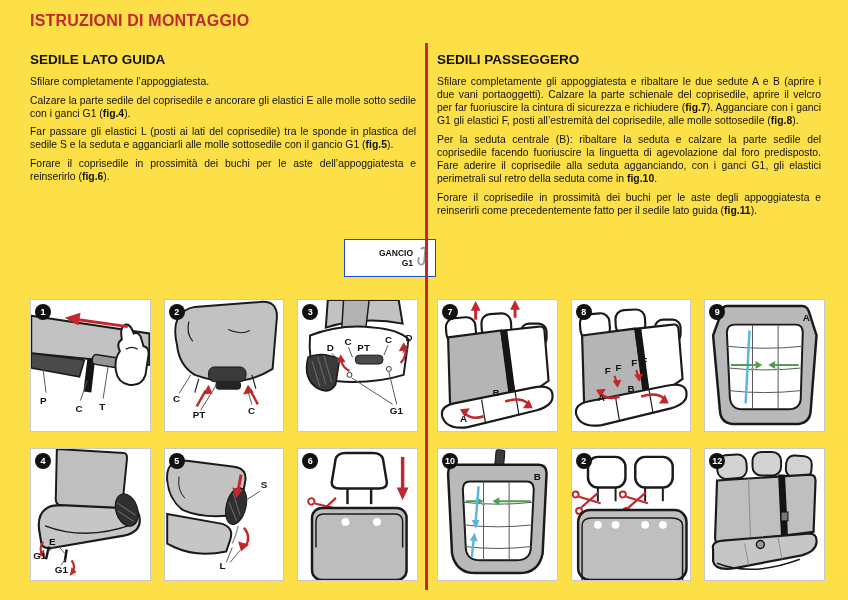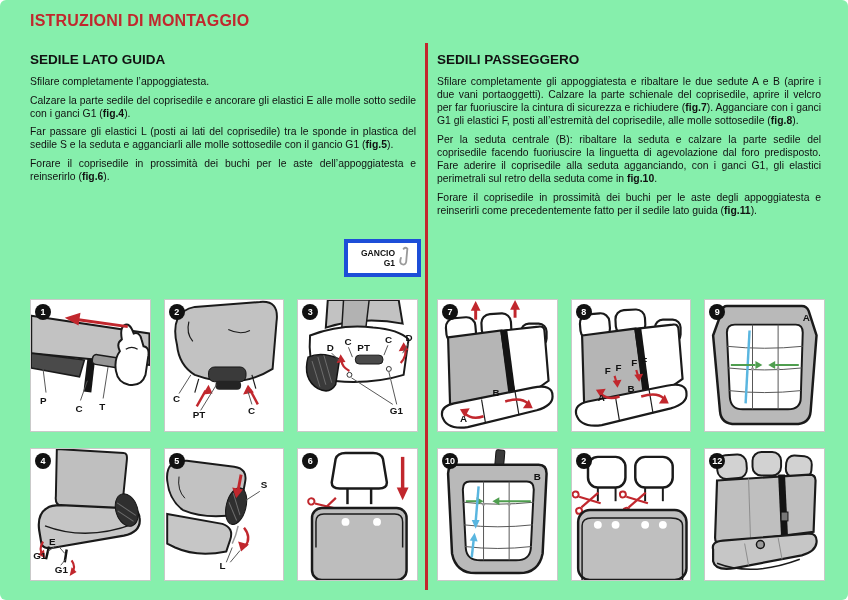--- a/index.html
+++ b/index.html
@@ -1,26 +1,26 @@
 <!DOCTYPE html>
 <html><head>
 <meta charset="utf-8">
 <style>
   html,body{margin:0;padding:0;background:#fff;}
-  .page{position:relative;width:848px;height:600px;background:#86efac;overflow:hidden;
-        font-family:"Liberation Sans",sans-serif;color:#111;border-radius:6px;}
+  .page{position:relative;width:848px;height:600px;background:#fde047;overflow:hidden;
+        font-family:"Liberation Sans",sans-serif;color:#111;}
   .title{position:absolute;left:30px;top:12px;font-size:16px;font-weight:bold;
          color:#c1272d;letter-spacing:.2px;}
   .col{position:absolute;top:36px;}
   .col-left{left:30px;width:386px;}
   .col-right{left:437px;width:384px;}
   .col h2{margin:16px 0 8px;font-size:13.5px;font-weight:bold;color:#111;}
   .col p{margin:0 0 5.5px;font-size:10.4px;line-height:1.26;text-align:justify;}
   .divider{position:absolute;left:425px;top:43px;width:3px;height:547px;background:#c1272d;}
-  .gancio{position:absolute;left:344px;top:239px;width:77px;height:38px;border:4px solid #1d4ed8;
+  .gancio{position:absolute;left:344px;top:239px;width:92px;height:38px;border:1px solid #1d4ed8;
           background:#fff;display:flex;align-items:center;justify-content:flex-end;
           gap:4px;padding:2px 5px;box-sizing:border-box;}
   .gancio-text{text-align:right;font-size:8.5px;font-weight:bold;line-height:1.2;}
   .figs{position:absolute;top:299px;width:388px;display:grid;
         grid-template-columns:repeat(3,1fr);gap:16px 13px;}
   .figs-left{left:30px;}
   .figs-right{left:437px;}
   .fig{position:relative;height:133px;border:1px solid #c9c9c9;background:#fff;box-sizing:border-box;}
   .fig svg{display:block;width:100%;height:100%;}
   .fig svg text{font-family:"Liberation Sans",sans-serif;font-weight:700;font-size:10px;fill:#111;}

